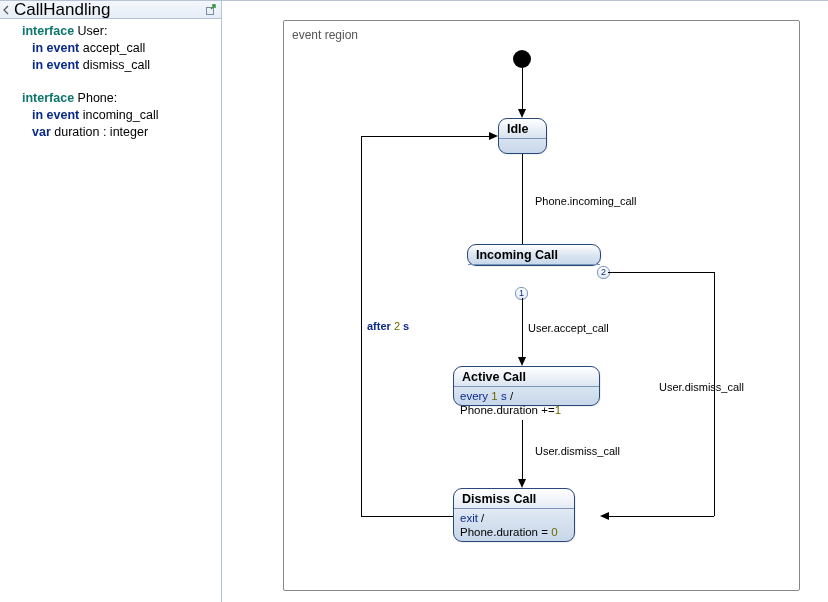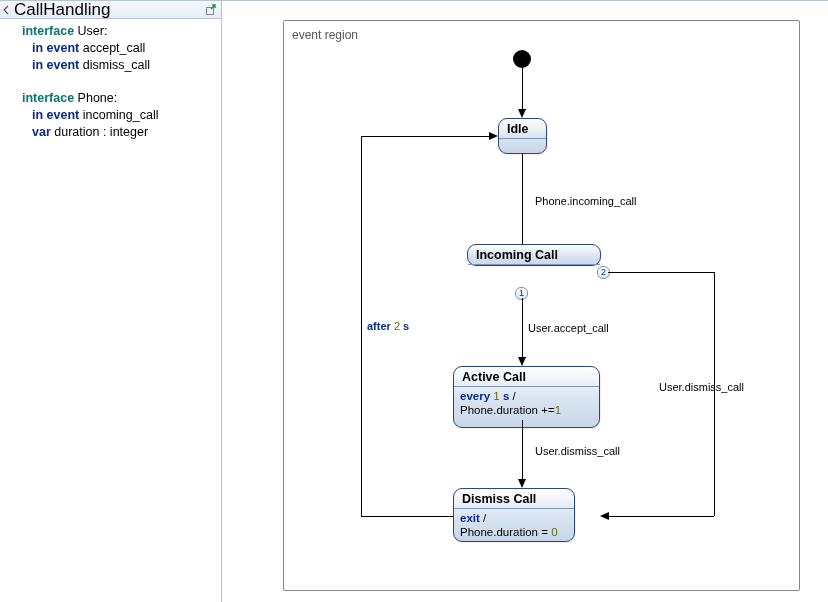--- a/index.html
+++ b/index.html
@@ -121,21 +121,21 @@
   }
   .state .state-body {
     font-size: 11.5px;
     padding: 2px 6px 3px 6px;
     line-height: 14px;
   }
   .state .divider {
     border-top: 1px solid #7b95ba;
     margin: 0 0;
   }
-  .state .kw { color: #0b2b8a; font-weight: bold; }
+  .state .kw { color: #0b2b8a; font-weight: normal; }
   .state .num { color: #6a6a00; }
   .badge {
     position: absolute;
     font-size: 9px;
     color: #0b2b8a;
     background: linear-gradient(to bottom, #ffffff, #e1e9f4);
     border: 1px solid #7b95ba;
     border-radius: 6px;
     width: 11px;
     height: 11px;
@@ -264,21 +264,21 @@
       <div class="state-title">Incoming Call</div>
       <div class="divider"></div>
     </div>
     <div class="badge" style="left:293px; top:286px;">1</div>
     <div class="badge" style="left:375px; top:265px;">2</div>
 
     <div class="edge-v" style="left:300px; top:297px; height:61px;"></div>
     <div class="arrow-down" style="left:295.5px; top:356px;"></div>
     <div class="edge-label" style="left:306px; top:321px;">User.accept_call</div>
 
-    <div class="state" style="left:231px; top:365px; width:147px; height:62px;">
+    <div class="state" style="left:231px; top:365px; width:147px; height:40px;">
       <div class="state-title">Active Call</div>
       <div class="divider"></div>
       <div class="state-body">
         <span class="kw">every</span>
         <span> </span><span class="num">1</span>
         <span> </span><span class="kw">s</span>
         <span> </span><span>/</span><br>
         <span>Phone.duration +=</span><span class="num">1</span>
       </div>
     </div>

